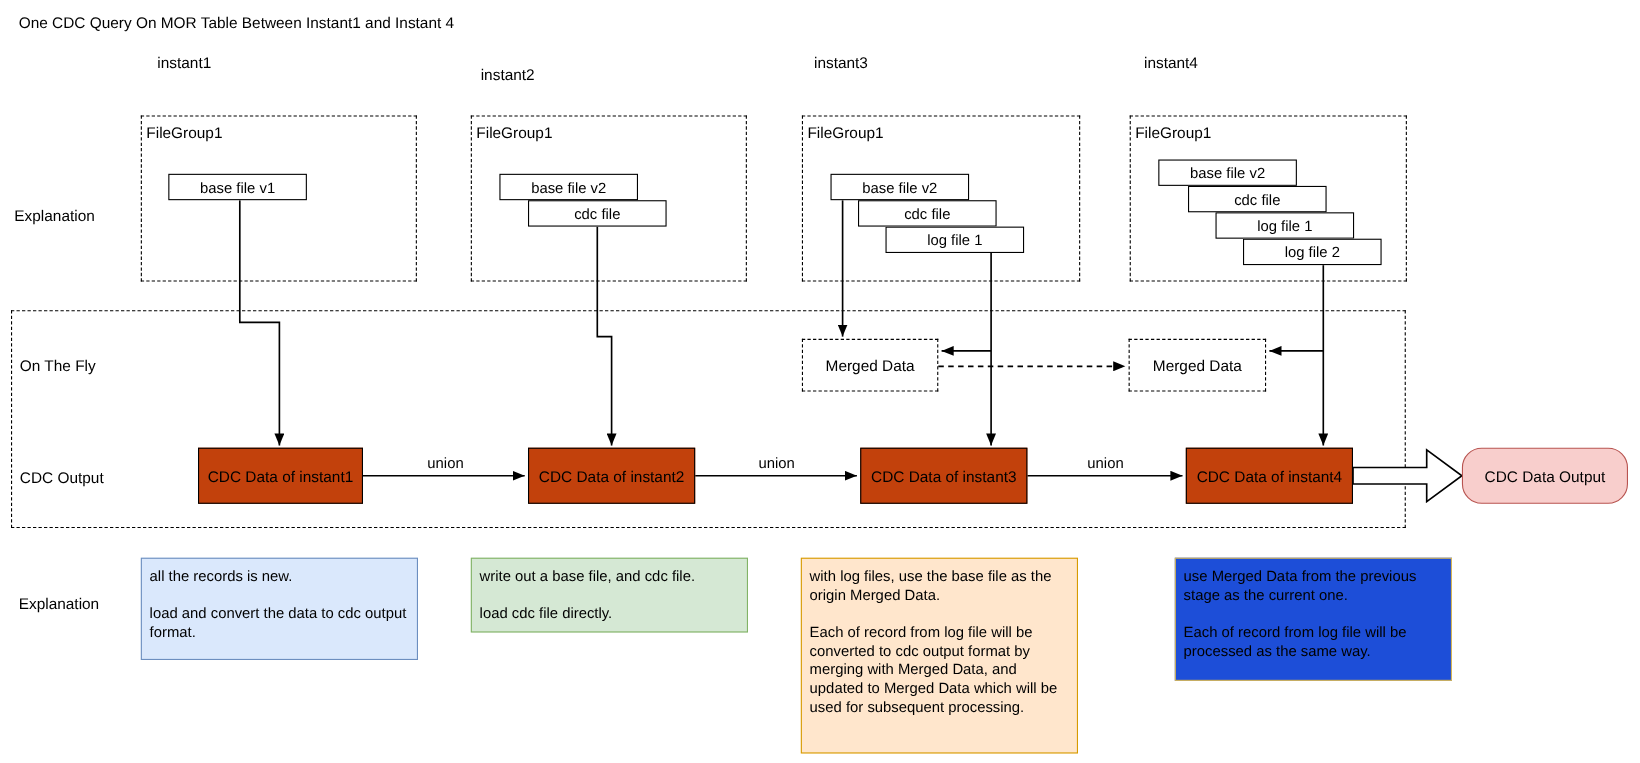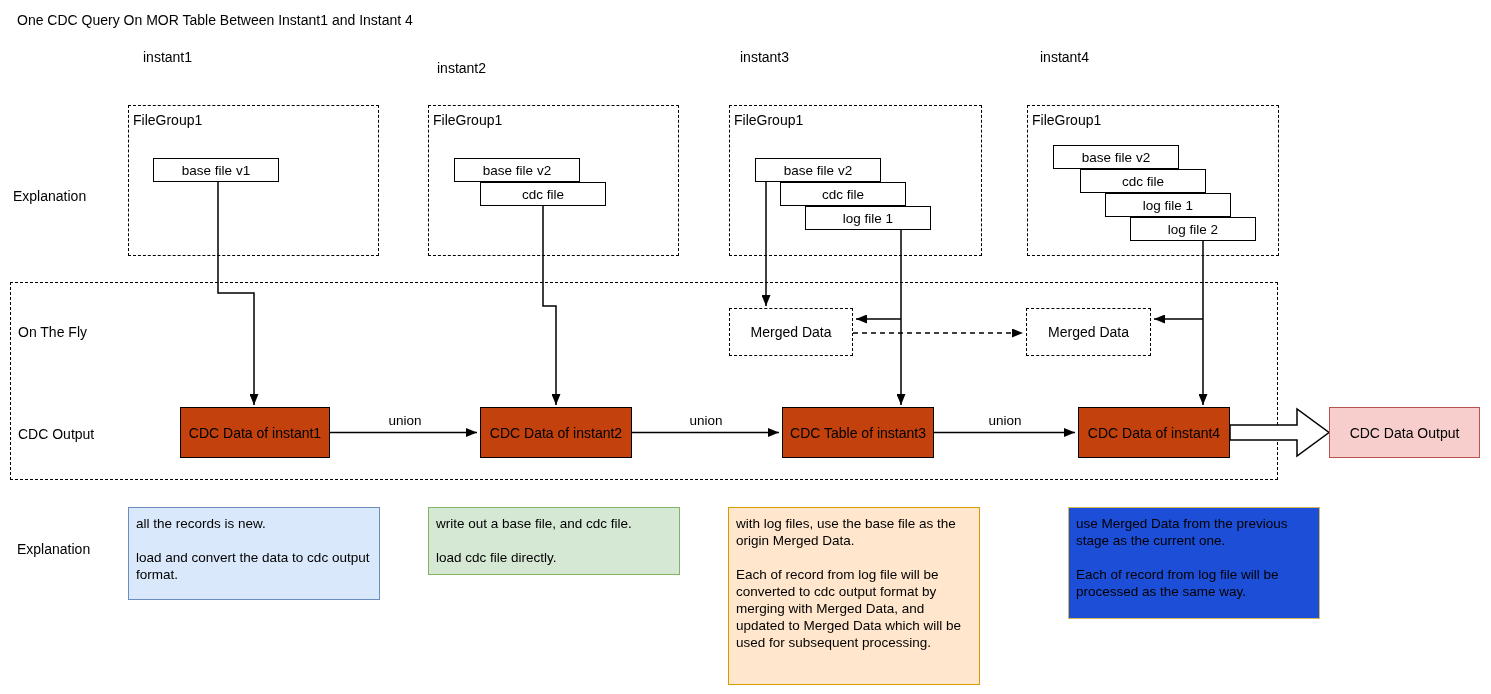--- a/index.html
+++ b/index.html
@@ -120,28 +120,28 @@
 
   <div class="mergedbox" style="left:729px;top:308px;width:124px;height:48px;">
     <span>Merged Data</span>
   </div>
   <div class="mergedbox" style="left:1026px;top:308px;width:125px;height:48px;">
     <span>Merged Data</span>
   </div>
 
   <div class="cdcbox" style="left:180px;top:407px;width:150px;">CDC Data of instant1</div>
   <div class="cdcbox" style="left:480px;top:407px;">CDC Data of instant2</div>
-  <div class="cdcbox" style="left:782px;top:407px;">CDC Table of instant3</div>
+  <div class="cdcbox" style="left:782px;top:407px;">CDC Data of instant3</div>
   <div class="cdcbox" style="left:1078px;top:407px;">CDC Data of instant4</div>
 
   <div class="union" style="left:365px;top:413px;">union</div>
   <div class="union" style="left:666px;top:413px;">union</div>
   <div class="union" style="left:965px;top:413px;">union</div>
 
-  <div class="outputbox" style="left:1329px;top:407px;">CDC Data Output</div>
+  <div class="outputbox" style="left:1329px;top:407px;border-radius:18px;">CDC Data Output</div>
 
   <div class="expl e0" style="left:128px;top:507px;height:93px;">all the records is new.
 
 load and convert the data to cdc output format.</div>
   <div class="expl e1" style="left:428px;top:507px;height:68px;">write out a base file, and cdc file.
 
 load cdc file directly.</div>
   <div class="expl e2" style="left:728px;top:507px;height:178px;">with log files, use the base file as the origin Merged Data.
 
 Each of record from log file will be converted to cdc output format by merging with Merged Data, and updated to Merged Data which will be used for subsequent processing.</div>

